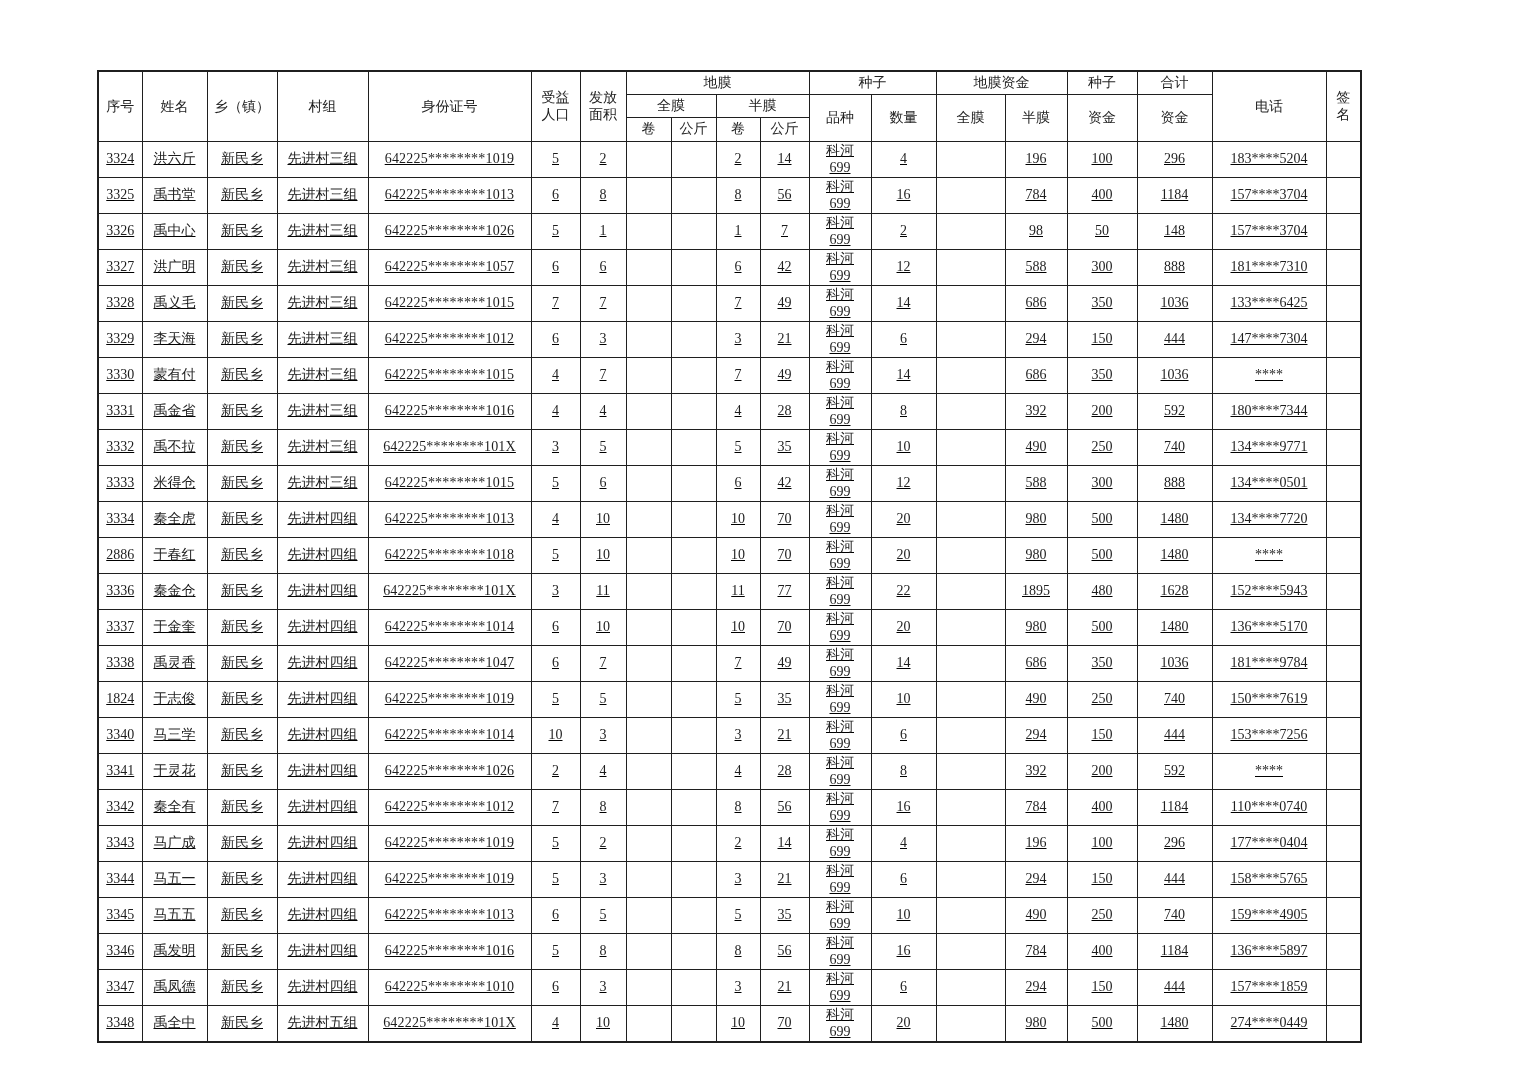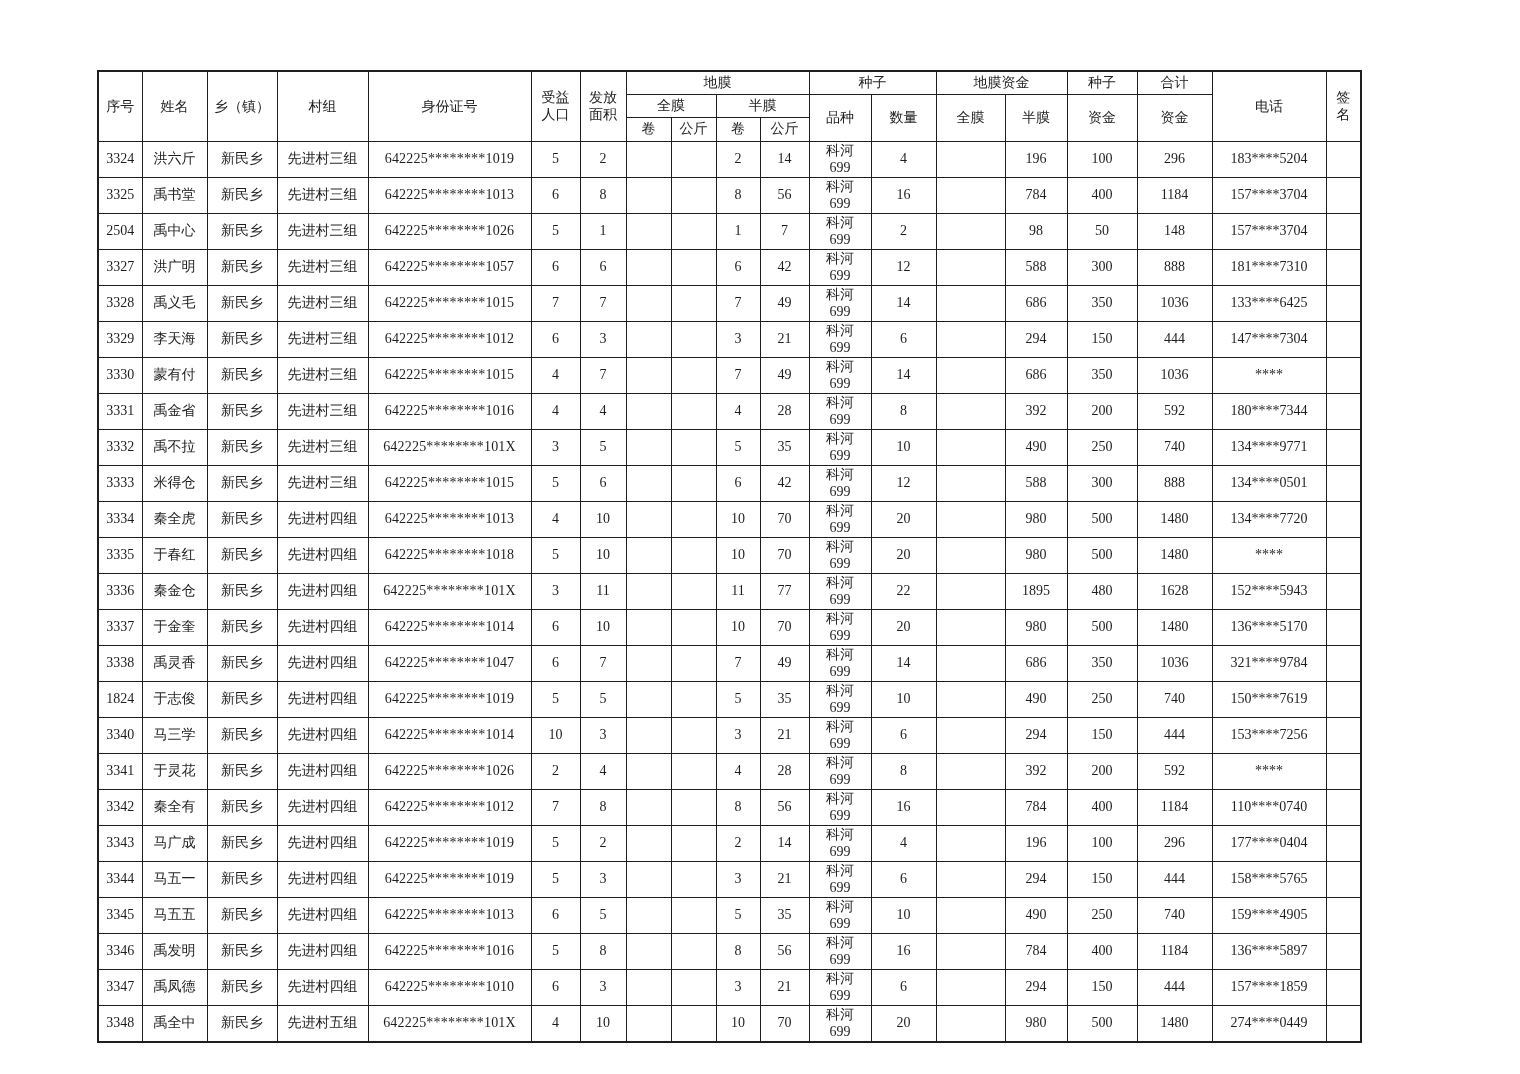--- a/index.html
+++ b/index.html
@@ -33,21 +33,21 @@
     font-weight: normal;
     color: #1e1e1e;
     font-size: 14px;
     padding: 0 1px;
     overflow: hidden;
     line-height: 1.25;
   }
   thead tr.h1 { height: 23px; }
   thead tr.h2 { height: 23px; }
   thead tr.h3 { height: 24px; }
-  tbody tr   { height: 34px; }
+  tbody tr   { height: 34px; text-decoration: underline; }
   th.wrap { white-space: pre-line; line-height: 1.2; margin-left: 26px; }
   td.col-variety {
     white-space: pre-line;
     font-size: 13px;
     line-height: 1.1;
   }
   td.col-id { font-size: 14px; letter-spacing: 0.2px; }
   td.col-phone { font-size: 14px; }
 </style>
 </head>
@@ -152,21 +152,21 @@
 699</td>
           <td class="col-qty">16</td>
           <td class="col-fund-full"></td>
           <td class="col-fund-half">784</td>
           <td class="col-fund-seed">400</td>
           <td class="col-fund-total">1184</td>
           <td class="col-phone">157****3704</td>
           <td class="col-sign"></td>
         </tr>
         <tr>
-          <td class="col-no">2504</td>
+          <td class="col-no">3326</td>
           <td class="col-name">禹中心</td>
           <td class="col-township">新民乡</td>
           <td class="col-village">先进村三组</td>
           <td class="col-id">642225********1026</td>
           <td class="col-pop">5</td>
           <td class="col-area">1</td>
           <td class="col-full-roll"></td>
           <td class="col-full-kg"></td>
           <td class="col-half-roll">1</td>
           <td class="col-half-kg">7</td>
@@ -350,21 +350,21 @@
 699</td>
           <td class="col-qty">20</td>
           <td class="col-fund-full"></td>
           <td class="col-fund-half">980</td>
           <td class="col-fund-seed">500</td>
           <td class="col-fund-total">1480</td>
           <td class="col-phone">134****7720</td>
           <td class="col-sign"></td>
         </tr>
         <tr>
-          <td class="col-no">3335</td>
+          <td class="col-no">2886</td>
           <td class="col-name">于春红</td>
           <td class="col-township">新民乡</td>
           <td class="col-village">先进村四组</td>
           <td class="col-id">642225********1018</td>
           <td class="col-pop">5</td>
           <td class="col-area">10</td>
           <td class="col-full-roll"></td>
           <td class="col-full-kg"></td>
           <td class="col-half-roll">10</td>
           <td class="col-half-kg">70</td>
@@ -434,21 +434,21 @@
           <td class="col-full-kg"></td>
           <td class="col-half-roll">7</td>
           <td class="col-half-kg">49</td>
           <td class="col-variety">科河
 699</td>
           <td class="col-qty">14</td>
           <td class="col-fund-full"></td>
           <td class="col-fund-half">686</td>
           <td class="col-fund-seed">350</td>
           <td class="col-fund-total">1036</td>
-          <td class="col-phone">321****9784</td>
+          <td class="col-phone">181****9784</td>
           <td class="col-sign"></td>
         </tr>
         <tr>
           <td class="col-no">1824</td>
           <td class="col-name">于志俊</td>
           <td class="col-township">新民乡</td>
           <td class="col-village">先进村四组</td>
           <td class="col-id">642225********1019</td>
           <td class="col-pop">5</td>
           <td class="col-area">5</td>

